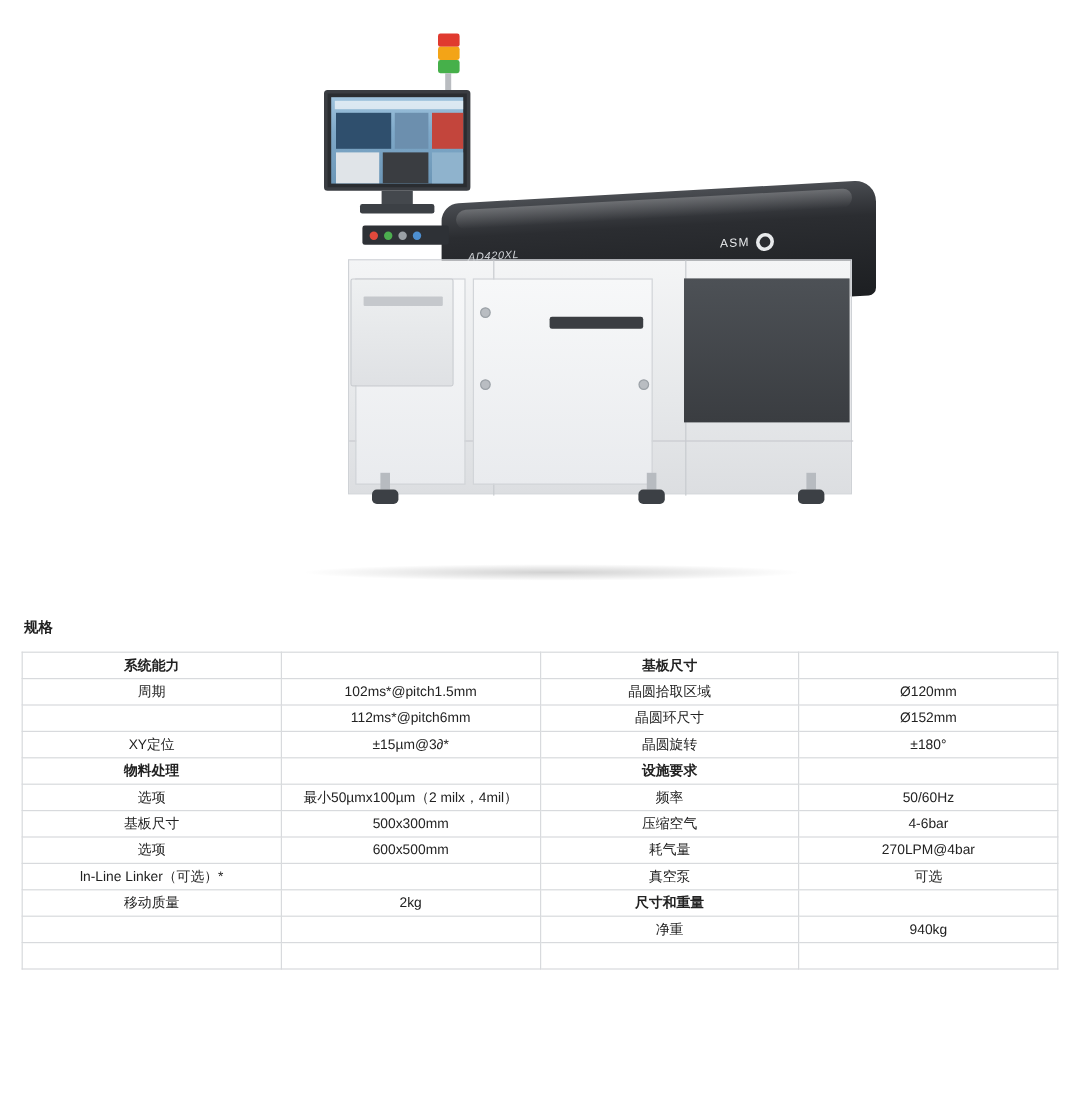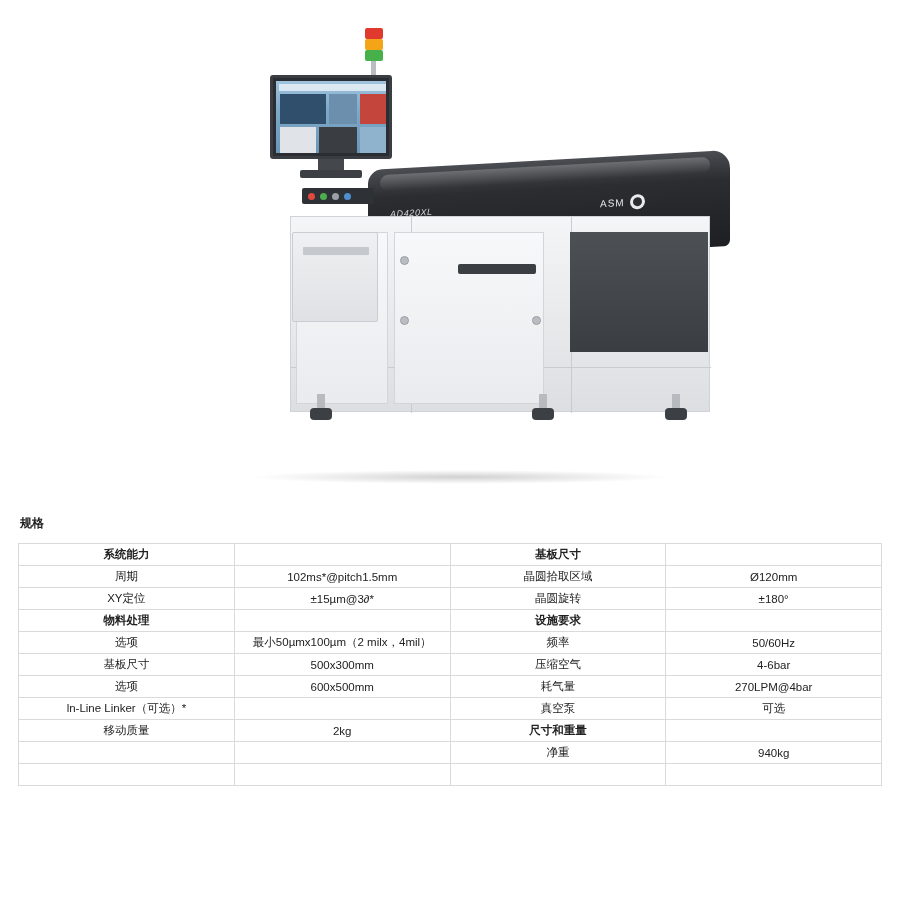--- a/index.html
+++ b/index.html
@@ -272,20 +272,26 @@
             <td class="label hdr">基板尺寸</td>
             <td class="value"></td>
           </tr>
           <tr>
             <td class="label">周期</td>
             <td class="value">102ms*@pitch1.5mm</td>
             <td class="label">晶圆拾取区域</td>
             <td class="value">Ø120mm</td>
           </tr>
           <tr>
+            <td class="label"></td>
+            <td class="value">112ms*@pitch6mm</td>
+            <td class="label">晶圆环尺寸</td>
+            <td class="value">Ø152mm</td>
+          </tr>
+          <tr>
             <td class="label">XY定位</td>
             <td class="value">±15µm@3∂*</td>
             <td class="label">晶圆旋转</td>
             <td class="value">±180°</td>
           </tr>
           <tr>
             <td class="label hdr">物料处理</td>
             <td class="value"></td>
             <td class="label hdr">设施要求</td>
             <td class="value"></td>

